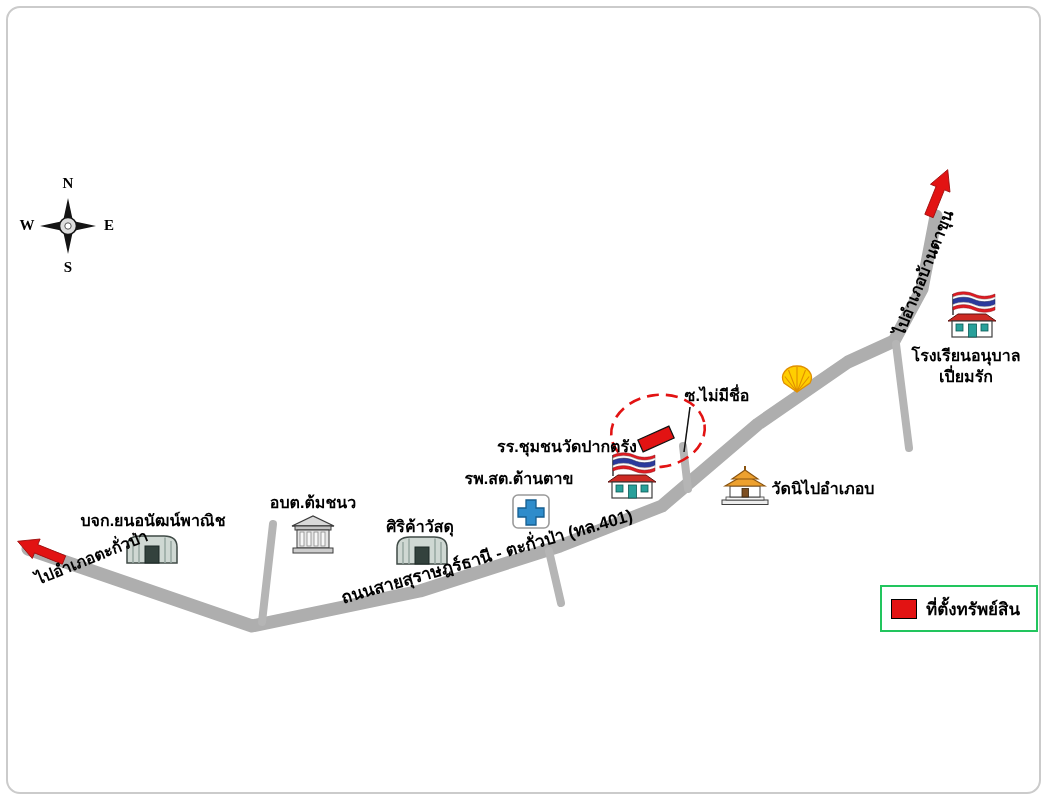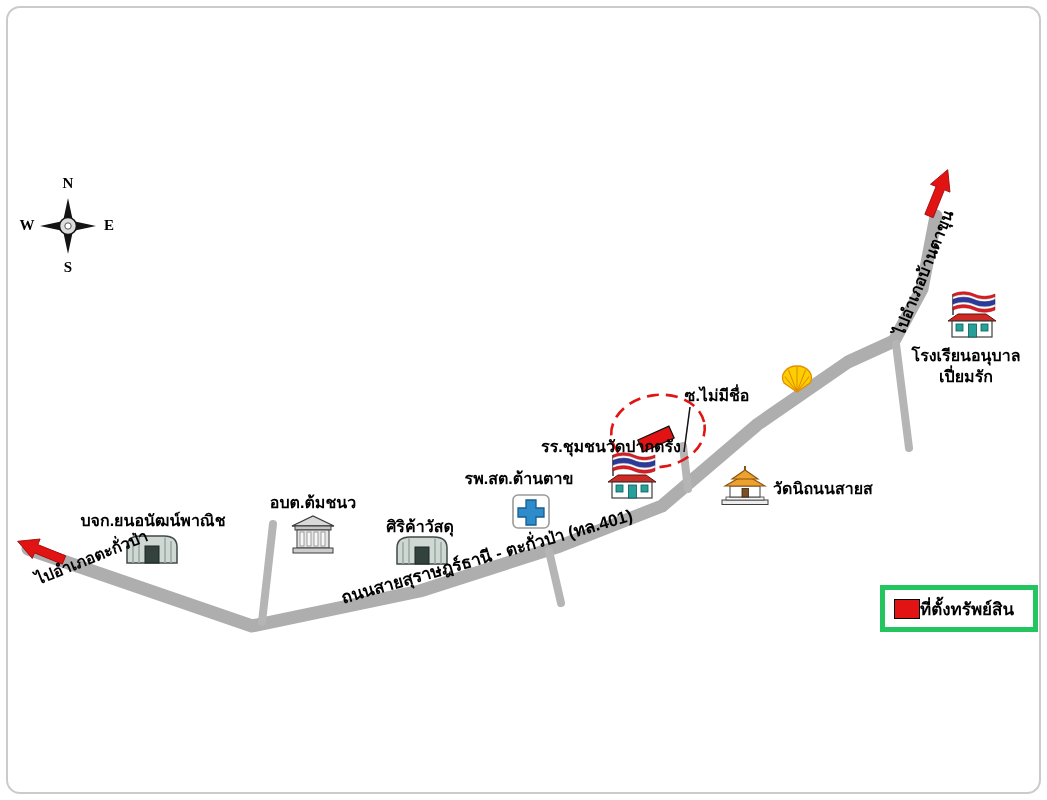--- a/index.html
+++ b/index.html
@@ -6,21 +6,21 @@
   html,body { width:1047px; height:800px; background:#fff; font-family:"Liberation Sans", sans-serif; }
   .canvas { position:relative; width:1047px; height:800px; background:#fff; overflow:hidden; }
   .frame { position:absolute; left:6px; top:6px; right:6px; bottom:6px; border:2px solid #cbcbcb; border-radius:14px; pointer-events:none; }
   svg.layer { position:absolute; left:0; top:0; }
   .lbl { position:absolute; transform:translate(-50%,-50%); font-weight:700; font-size:16px; color:#000; white-space:nowrap; line-height:1.15; }
   .lbl.underline { }
   .lbl.roadname { font-size:17px; transform:translate(-50%,-50%) rotate(-16deg); }
   .lbl.dir-sw { font-size:16px; transform:translate(-50%,-50%) rotate(-22deg); }
   .lbl.dir-ne { font-size:16px; transform:translate(-50%,-50%) rotate(-68deg); }
   .lbl.serif { font-family:"Liberation Serif", serif; font-size:15px; }
-  .legend { position:absolute; left:880px; top:585px; width:158px; height:47px; border:5px solid #22c55e; background:#fff; display:flex; align-items:center; padding:16px 9px; }
+  .legend { position:absolute; left:880px; top:585px; width:158px; height:47px; border:2px solid #22c55e; background:#fff; display:flex; align-items:center; gap:9px; padding:16px 9px; }
   .legend-swatch { width:26px; height:20px; background:#e21313; border:1px solid #000; flex:0 0 auto; }
   .legend-text { font-weight:700; font-size:17px; color:#000; white-space:nowrap; }
 </style>
 </head>
 <body>
 
 <div class="canvas">
 
   <svg class="layer" width="1047" height="800" viewBox="0 0 1047 800">
     <defs>
@@ -110,23 +110,23 @@
 
   <div class="lbl serif" style="left:68px; top:184px;">N</div>
   <div class="lbl serif" style="left:68px; top:268px;">S</div>
   <div class="lbl serif" style="left:27px; top:226px;">W</div>
   <div class="lbl serif" style="left:109px; top:226px;">E</div>
 
   <div class="lbl" style="left:153px; top:521px;">บจก.ยนอนัฒน์พาณิช</div>
   <div class="lbl" style="left:313px; top:503px;">อบต.ต้มชนว</div>
   <div class="lbl" style="left:420px; top:527px;">ศิริค้าวัสดุ</div>
   <div class="lbl" style="left:519px; top:479px;">รพ.สต.ต้านตาข</div>
-  <div class="lbl" style="left:567px; top:447px;margin-left:44px;">รร.ชุมชนวัดปากตรัง</div>
+  <div class="lbl" style="left:567px; top:447px;">รร.ชุมชนวัดปากตรัง</div>
   <div class="lbl underline" style="left:717px; top:396px;">ซ.ไม่มีชื่อ</div>
-  <div class="lbl" style="left:823px; top:489px;">วัดนิถนนสายส</div>
+  <div class="lbl" style="left:823px; top:489px;">วัดนิไปอำเภอบ</div>
   <div class="lbl" style="left:966px; top:356px;">โรงเรียนอนุบาล</div>
   <div class="lbl" style="left:966px; top:377px;">เปี่ยมรัก</div>
 
   <div class="lbl roadname" style="left:487px; top:557px;">ถนนสายสุราษฎร์ธานี - ตะกั่วป่า (ทล.401)</div>
   <div class="lbl dir-sw" style="left:92px; top:558px;">ไปอำเภอตะกั่วป่า</div>
   <div class="lbl dir-ne" style="left:924px; top:273px;">ไปอำเภอบ้านตาขุน</div>
 
   <div class="legend">
     <span class="legend-swatch"></span>
     <span class="legend-text">ที่ตั้งทรัพย์สิน</span>

